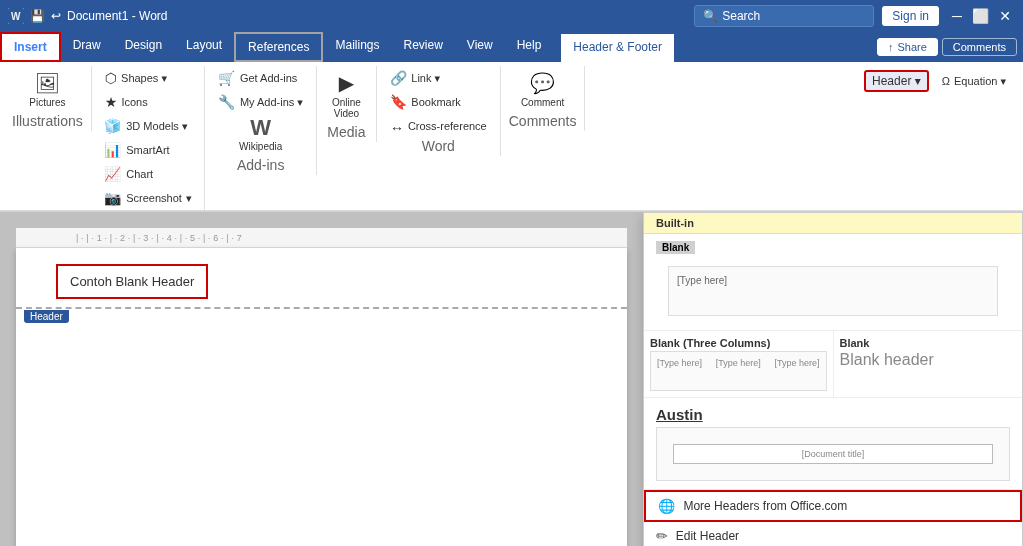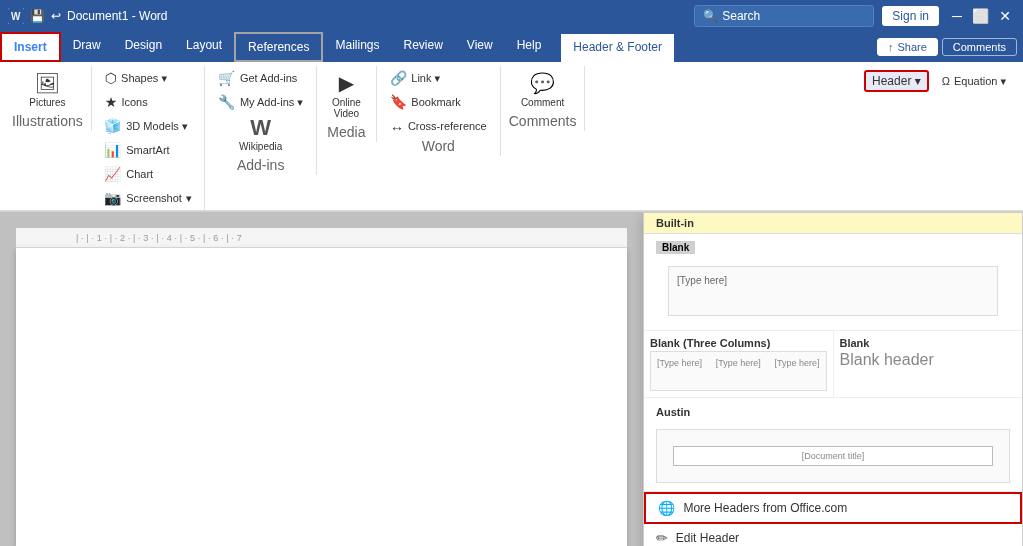--- a/index.html
+++ b/index.html
@@ -170,21 +170,21 @@
       min-height: 50px;
       font-size: 10px;
       color: #666;
     }
     .two-col-section { display: flex; border-bottom: 1px solid #eee; }
     .two-col-item { flex: 1; padding: 6px; border-right: 1px solid #eee; }
     .two-col-item:last-child { border-right: none; }
     .two-col-item .preview-title { font-weight: 600; font-size: 11px; color: #333; margin-bottom: 2px; }
     .two-col-item .preview-subtitle { font-size: 16px; color: #888; }
     .austin-section { padding: 8px 12px; border-bottom: 1px solid #eee; }
-    .austin-title { font-weight: 600; font-size: 11px; color: #333; margin-bottom: 11px; }
+    .austin-title { font-weight: 600; font-size: 15px; color: #333; margin-bottom: 4px; text-decoration: underline; }
     .austin-preview {
       border: 1px solid #ddd;
       padding: 8px;
       background: #fafafa;
       text-align: center;
       font-size: 10px;
       color: #666;
       min-height: 50px;
     }
     .dropdown-menu-item {
@@ -363,20 +363,28 @@
 
 <div style="display:flex; height: calc(546px - 32px - 100px); overflow:hidden;">
 
   <div style="flex:1; background:#c0c0c0; overflow:auto; padding:16px;">
 
     <div class="ruler">
       <span style="font-size:9px; color:#999;">| · | · 1 · | · 2 · | · 3 · | · 4 · | · 5 · | · 6 · | · 7</span>
     </div>
 
     <div class="doc-page">
+      <div class="doc-header-area">
+        <div class="header-placeholder-box">
+          <span>Contoh Blank Header</span>
+        </div>
+        <div class="header-label-tag">
+          <span>Header</span>
+        </div>
+      </div>
       <div class="doc-body" style="min-height:200px;">
       </div>
     </div>
   </div>
 
   <div class="dropdown-panel">
 
     <div class="dropdown-section-label">Built-in</div>
 
     <div style="padding:6px 12px; border-bottom:1px solid #eee;">

